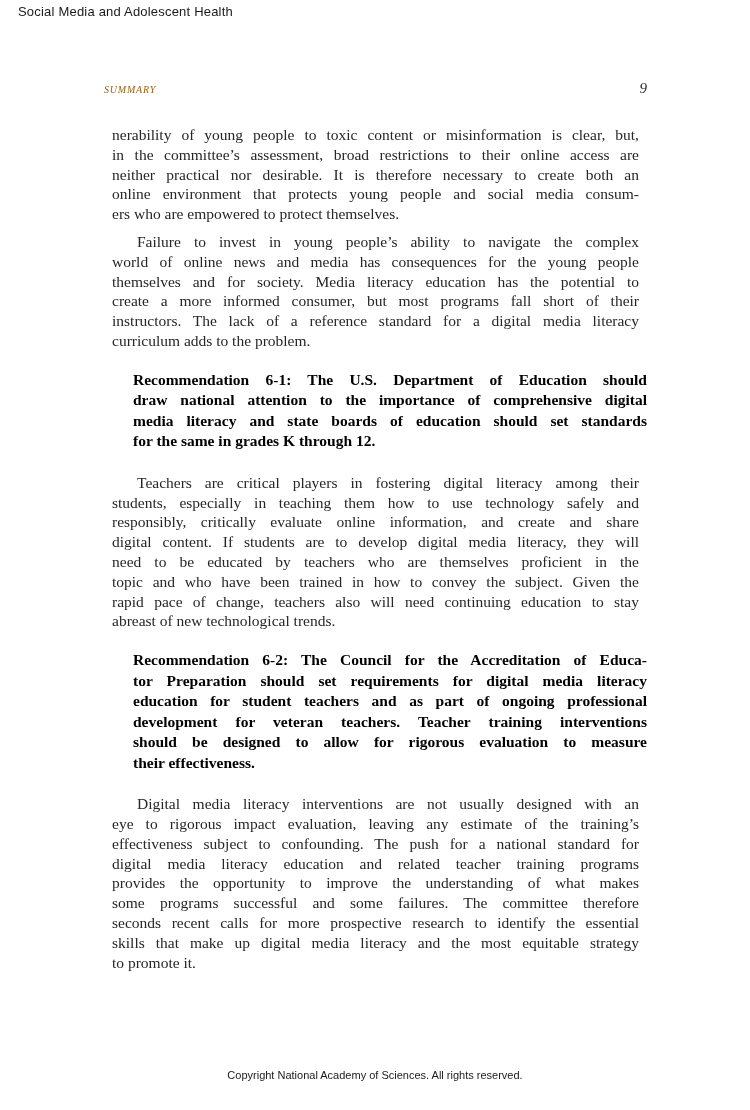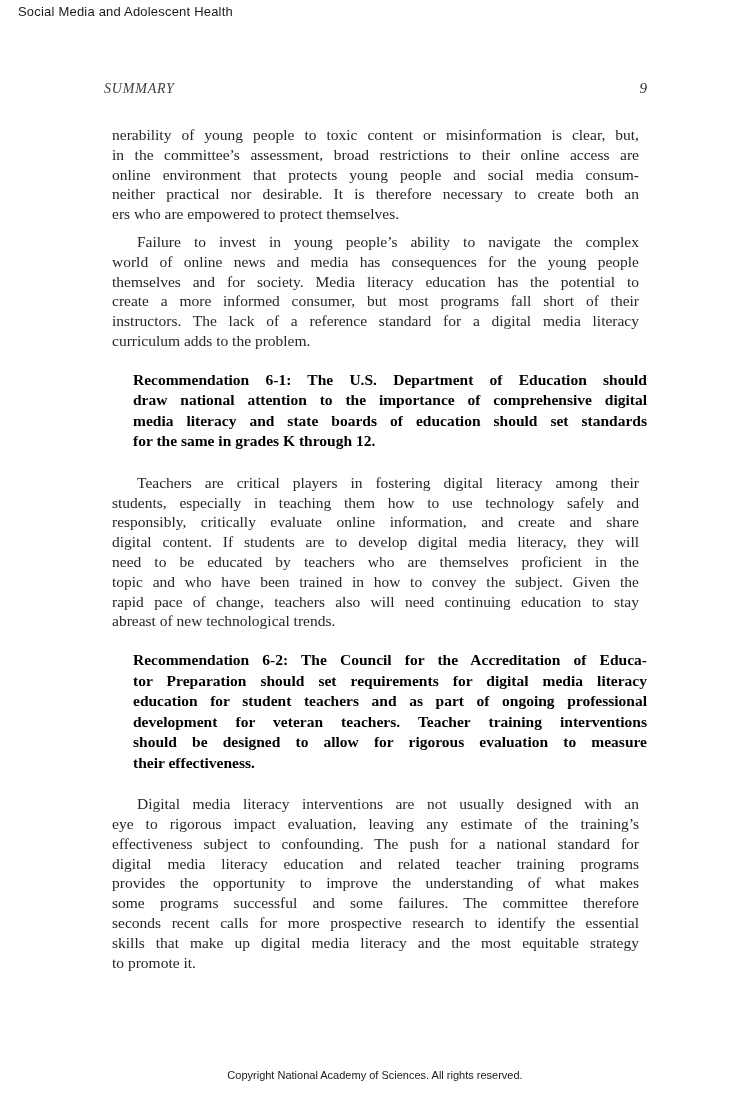--- a/index.html
+++ b/index.html
@@ -29,23 +29,23 @@
     top: 80px;
     left: 104px;
     width: 543px;
     display: flex;
     justify-content: space-between;
     align-items: baseline;
   }
   .running-head .section {
     font-family: "Liberation Serif", serif;
     font-style: italic;
-    font-size: 14px;
+    font-size: 10px;
     letter-spacing: 0.8px;
-    color: #404040;
+    color: #a16207;
   }
   .running-head .pagenum {
     font-family: "Liberation Serif", serif;
     font-style: italic;
     font-size: 15px;
     color: #2b2b2b;
   }
   .content {
     position: absolute;
     top: 117px;
@@ -99,22 +99,22 @@
 
   <div class="running-head">
     <span class="section">SUMMARY</span>
     <span class="pagenum">9</span>
   </div>
 
   <div class="content">
       <div class="para body">
         <div class="line first">nerability of young people to toxic content or misinformation is clear, but,</div>
         <div class="line">in the committee’s assessment, broad restrictions to their online access are</div>
+        <div class="line">neither practical nor desirable. It is therefore necessary to create both an</div>
         <div class="line">online environment that protects young people and social media consum-</div>
-        <div class="line">neither practical nor desirable. It is therefore necessary to create both an</div>
         <div class="line last">ers who are empowered to protect themselves.</div>
       </div>
       <div class="para body indent">
         <div class="line first">Failure to invest in young people’s ability to navigate the complex</div>
         <div class="line">world of online news and media has consequences for the young people</div>
         <div class="line">themselves and for society. Media literacy education has the potential to</div>
         <div class="line">create a more informed consumer, but most programs fall short of their</div>
         <div class="line">instructors. The lack of a reference standard for a digital media literacy</div>
         <div class="line last">curriculum adds to the problem.</div>
       </div>

